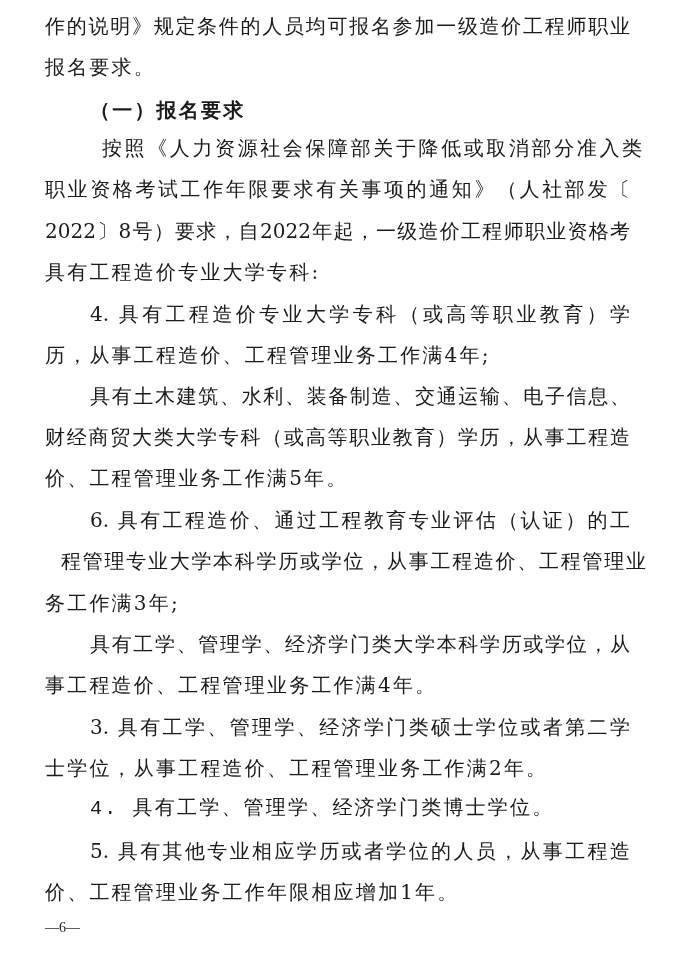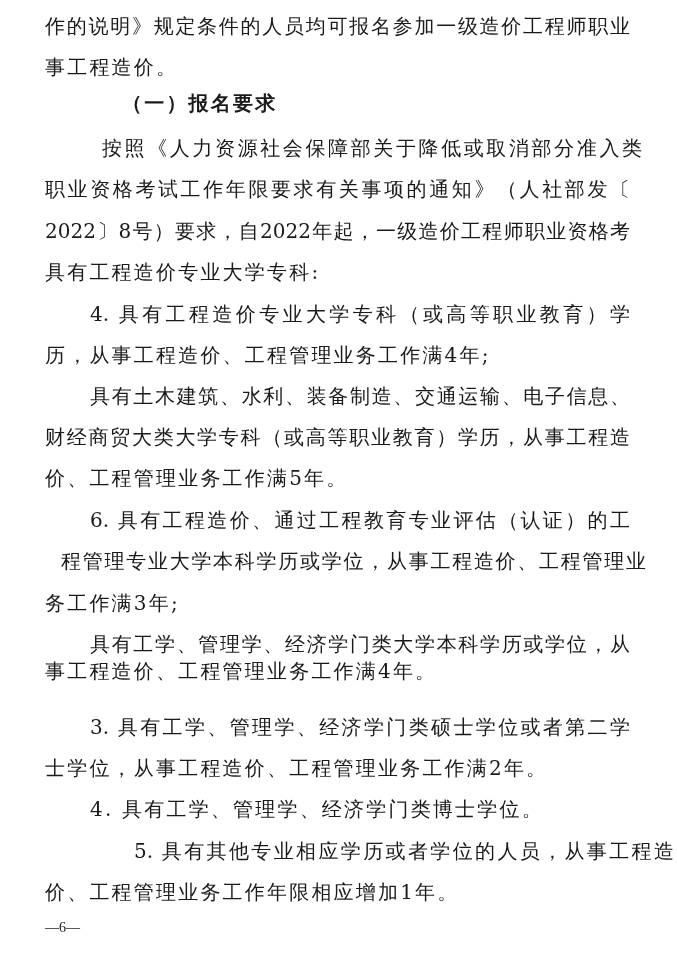--- a/index.html
+++ b/index.html
@@ -11,35 +11,35 @@
   .line.short { text-align-last:left; letter-spacing:2.2px; }
   .heading { font-weight:bold; font-family:"DejaVu Sans","Liberation Sans",sans-serif; font-size:20px; letter-spacing:1px; }
   .pagenum { position:absolute; left:45px; top:918px; font-size:14px; line-height:20px;
              font-family:"Liberation Serif",serif; }
 </style>
 </head>
 <body>
 
 <div id="doc">
     <div class="line" style="top: 11px;">作的说明》规定条件的人员均可报名参加一级造价工程师职业</div>
-    <div class="line short" style="top: 52px;">事工程造价。</div>
-    <div class="line indent short heading" style="top: 88px; margin-left: 32px;">（一）报名要求</div>
+    <div class="line short" style="top: 52px;">报名要求。</div>
+    <div class="line indent short heading" style="top: 95px;">（一）报名要求</div>
     <div class="line indent" style="top: 133px; margin-left: 12px;">按照《人力资源社会保障部关于降低或取消部分准入类</div>
     <div class="line" style="top: 174px;">职业资格考试工作年限要求有关事项的通知》（人社部发〔</div>
     <div class="line" style="top: 216px;">2022〕8号）要求，自2022年起，一级造价工程师职业资格考</div>
     <div class="line short" style="top: 257px;">具有工程造价专业大学专科:</div>
     <div class="line indent" style="top: 299px;">4. 具有工程造价专业大学专科（或高等职业教育）学</div>
     <div class="line short" style="top: 340px;">历，从事工程造价、工程管理业务工作满4年;</div>
     <div class="line indent" style="top: 381px;">具有土木建筑、水利、装备制造、交通运输、电子信息、</div>
     <div class="line" style="top: 422px;">财经商贸大类大学专科（或高等职业教育）学历，从事工程造</div>
     <div class="line short" style="top: 463px;">价、工程管理业务工作满5年。</div>
     <div class="line indent" style="top: 505px;">6. 具有工程造价、通过工程教育专业评估（认证）的工</div>
     <div class="line" style="top: 546px; margin-left: 16px;">程管理专业大学本科学历或学位，从事工程造价、工程管理业</div>
     <div class="line short" style="top: 588px;">务工作满3年;</div>
     <div class="line indent" style="top: 629px;">具有工学、管理学、经济学门类大学本科学历或学位，从</div>
-    <div class="line short" style="top: 656px;">事工程造价、工程管理业务工作满4年。</div>
+    <div class="line short" style="top: 670px;">事工程造价、工程管理业务工作满4年。</div>
     <div class="line indent" style="top: 712px;">3. 具有工学、管理学、经济学门类硕士学位或者第二学</div>
     <div class="line short" style="top: 753px;">士学位，从事工程造价、工程管理业务工作满2年。</div>
-    <div class="line indent short" style="top: 794px;">4. 具有工学、管理学、经济学门类博士学位。</div>
-    <div class="line indent" style="top: 836px; margin-left: 44px;">5. 具有其他专业相应学历或者学位的人员，从事工程造</div>
+    <div class="line indent short" style="top: 794px; font-family: Liberation Mono, monospace;">4. 具有工学、管理学、经济学门类博士学位。</div>
+    <div class="line indent" style="top: 836px;">5. 具有其他专业相应学历或者学位的人员，从事工程造</div>
     <div class="line short" style="top: 877px;">价、工程管理业务工作年限相应增加1年。</div>
   </div>
 <div class="pagenum">—6—</div>
 
 </body></html>

